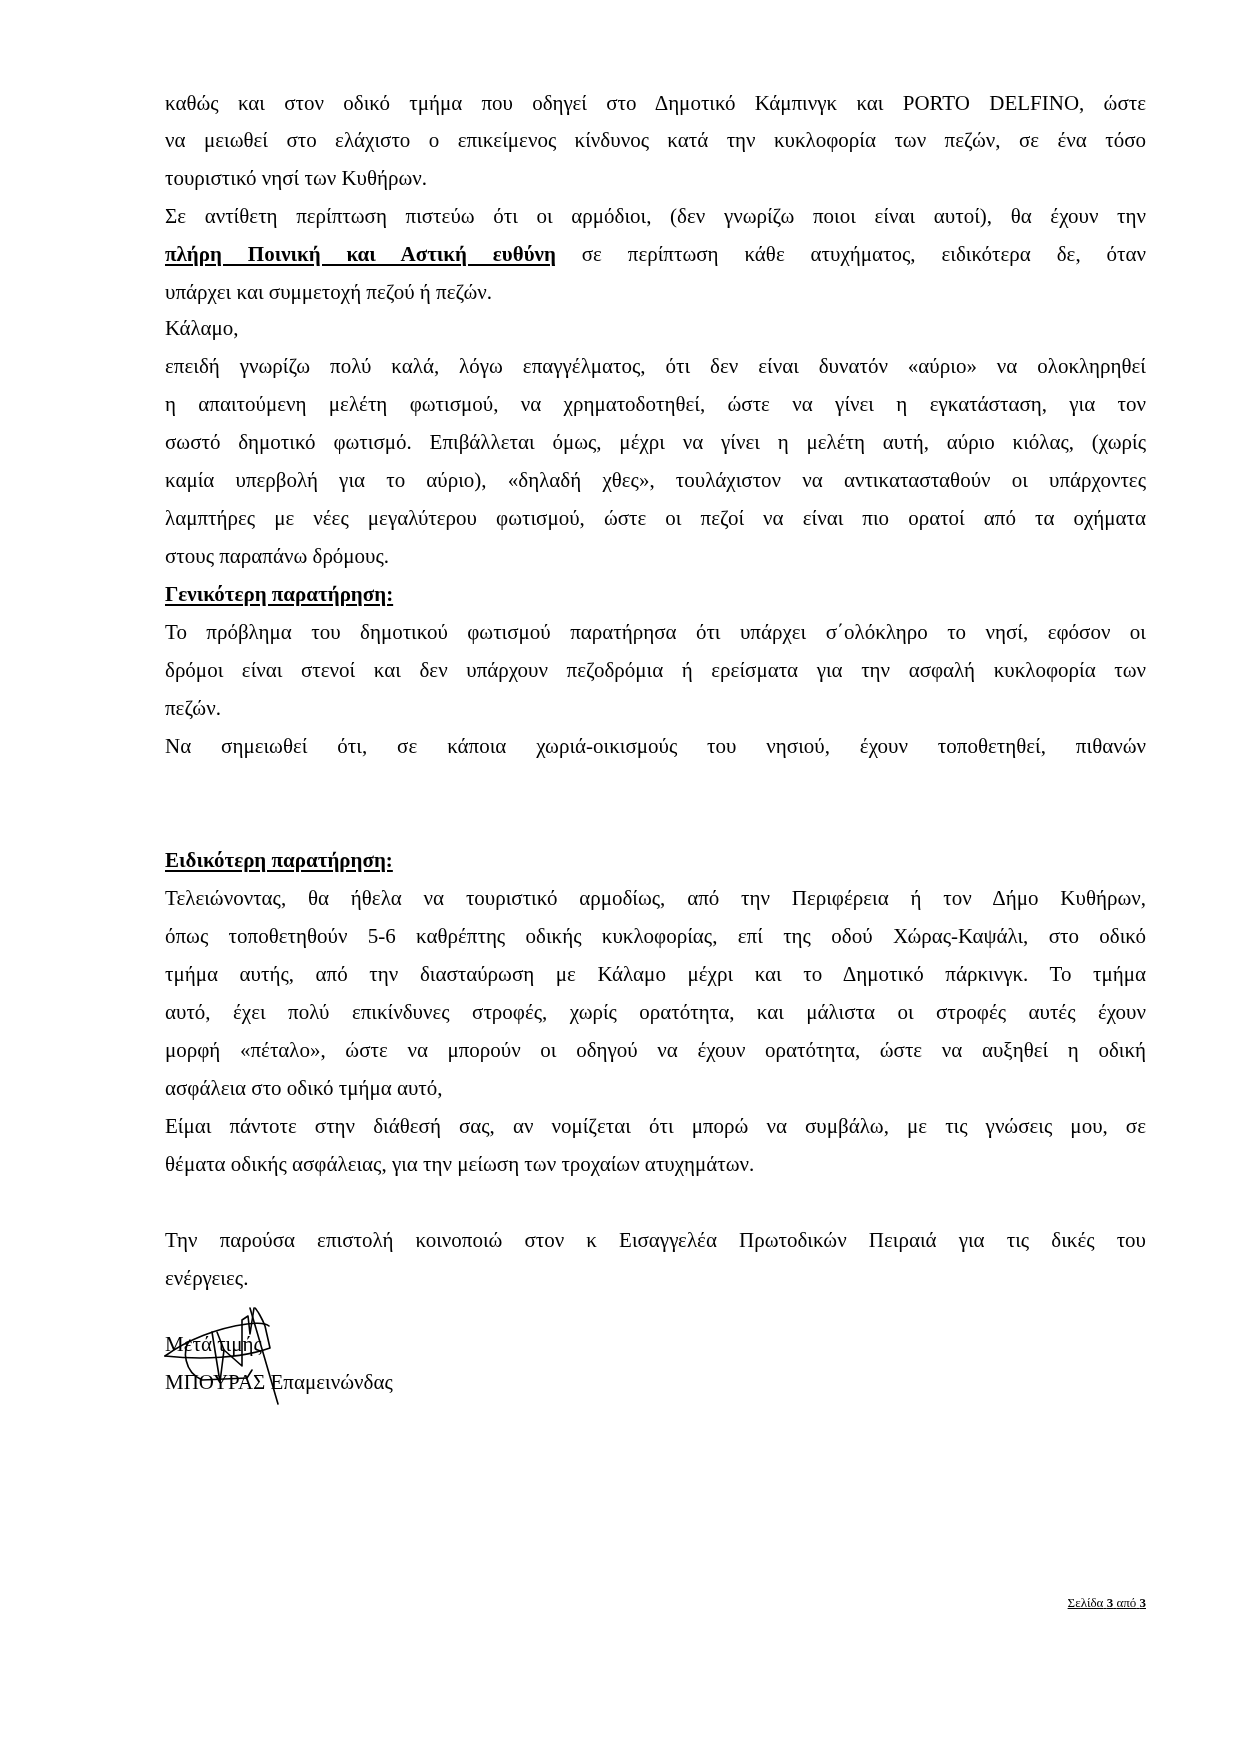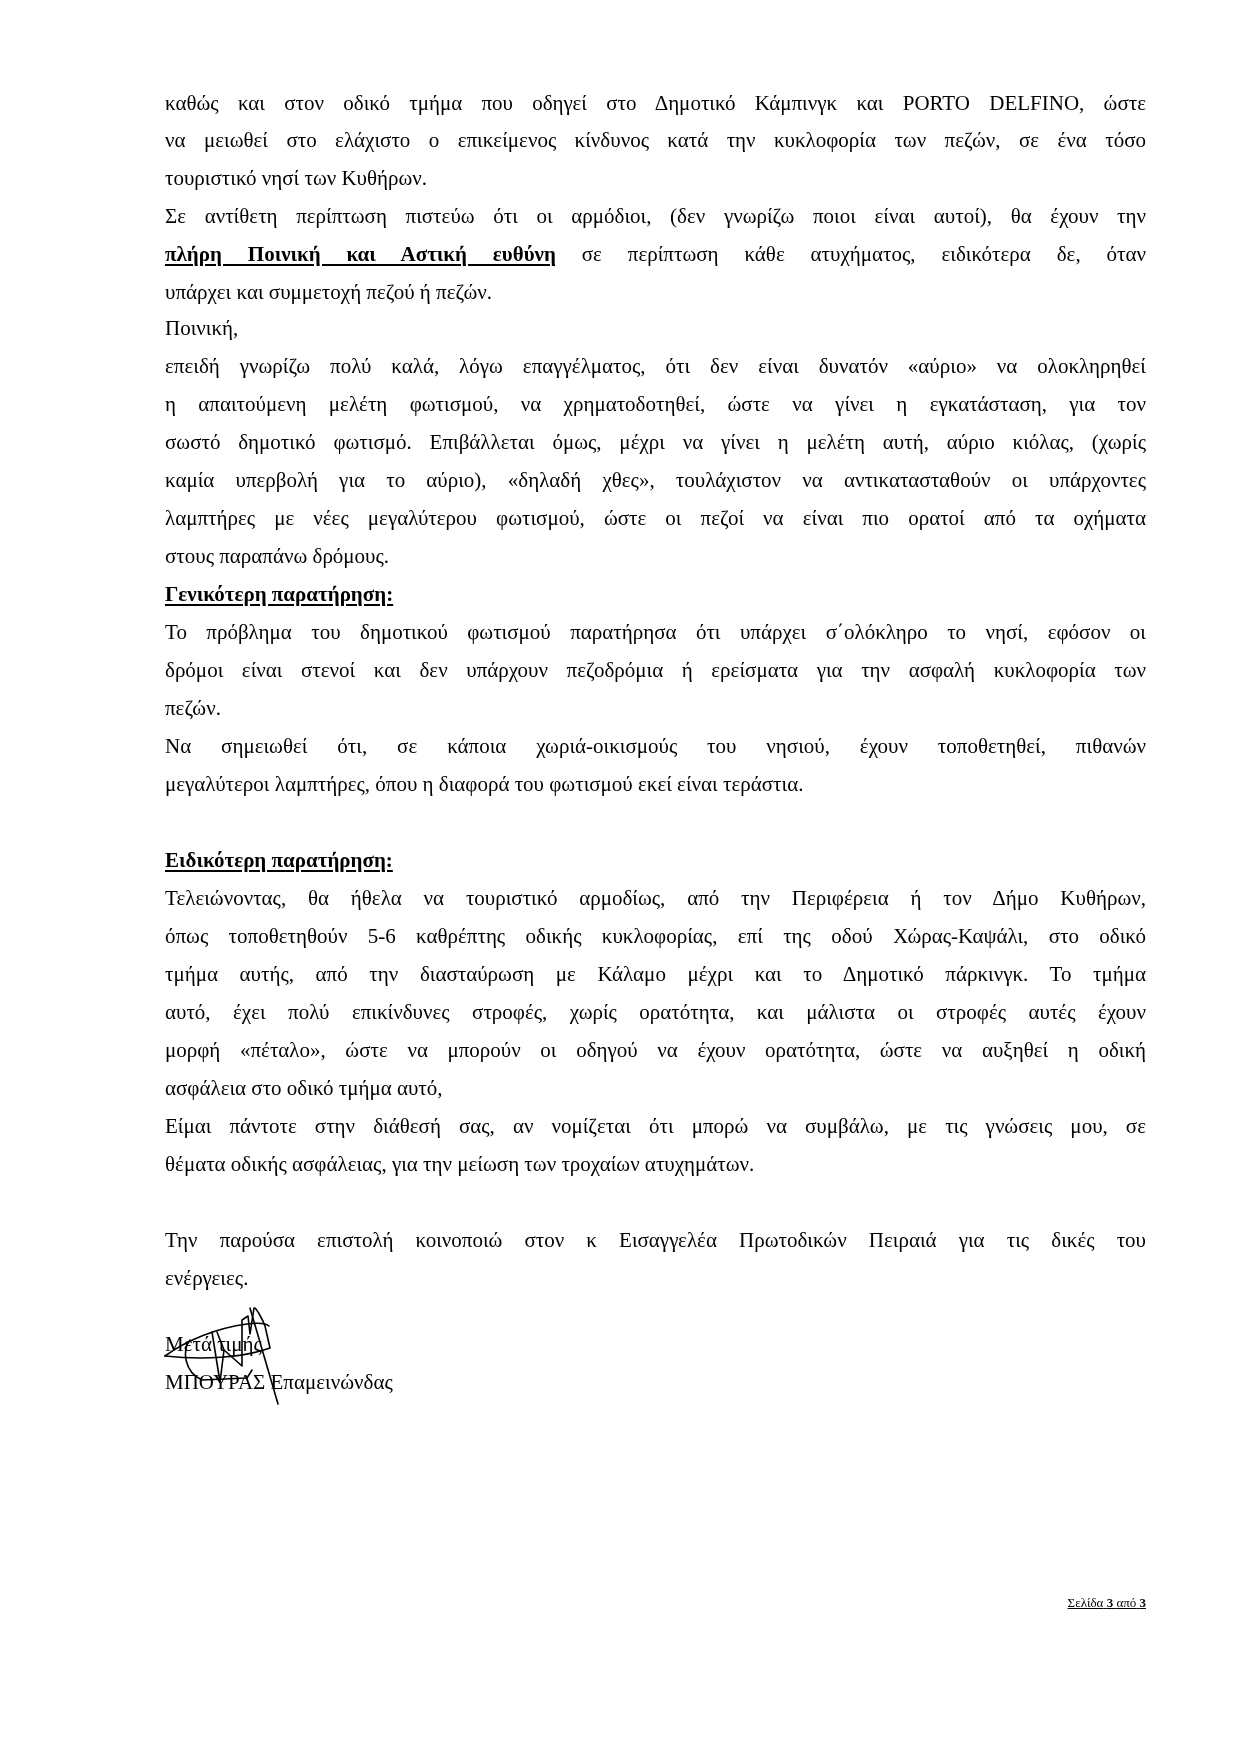--- a/index.html
+++ b/index.html
@@ -20,35 +20,34 @@
 <div class="page">
 
   <div class="line just" style="top:89px">καθώς και στον οδικό τμήμα που οδηγεί στο Δημοτικό Κάμπινγκ και PORTO DELFINO, ώστε</div>
   <div class="line just" style="top:126px">να μειωθεί στο ελάχιστο ο επικείμενος κίνδυνος κατά την κυκλοφορία των πεζών, σε ένα τόσο</div>
   <div class="line" style="top:164px">τουριστικό νησί των Κυθήρων.</div>
 
   <div class="line just" style="top:202px">Σε αντίθετη περίπτωση πιστεύω ότι οι αρμόδιοι, (δεν γνωρίζω ποιοι είναι αυτοί), θα έχουν την</div>
   <div class="line just" style="top:240px"><span class="bold-u">πλήρη Ποινική και Αστική ευθύνη</span><span> σε περίπτωση κάθε ατυχήματος, ειδικότερα δε, όταν</span></div>
   <div class="line" style="top:278px">υπάρχει και συμμετοχή πεζού ή πεζών.</div>
 
-  <div class="line" style="top:314px">Ποινική,</div>
+  <div class="line" style="top:314px">Κάλαμο,</div>
 
   <div class="line just" style="top:352px">επειδή γνωρίζω πολύ καλά, λόγω επαγγέλματος, ότι δεν είναι δυνατόν «αύριο» να ολοκληρηθεί</div>
   <div class="line just" style="top:390px">η απαιτούμενη μελέτη φωτισμού, να χρηματοδοτηθεί, ώστε να γίνει η εγκατάσταση, για τον</div>
   <div class="line just" style="top:428px">σωστό δημοτικό φωτισμό. Επιβάλλεται όμως, μέχρι να γίνει η μελέτη αυτή, αύριο κιόλας, (χωρίς</div>
   <div class="line just" style="top:466px">καμία υπερβολή για το αύριο), «δηλαδή χθες», τουλάχιστον να αντικατασταθούν οι υπάρχοντες</div>
   <div class="line just" style="top:504px">λαμπτήρες με νέες μεγαλύτερου φωτισμού, ώστε οι πεζοί να είναι πιο ορατοί από τα οχήματα</div>
   <div class="line" style="top:542px">στους παραπάνω δρόμους.</div>
 
   <div class="line" style="top:580px"><span class="bold-u">Γενικότερη παρατήρηση:</span></div>
   <div class="line just" style="top:618px">Το πρόβλημα του δημοτικού φωτισμού παρατήρησα ότι υπάρχει σ΄ολόκληρο το νησί, εφόσον οι</div>
   <div class="line just" style="top:656px">δρόμοι είναι στενοί και δεν υπάρχουν πεζοδρόμια ή ερείσματα για την ασφαλή κυκλοφορία των</div>
   <div class="line" style="top:694px">πεζών.</div>
   <div class="line just" style="top:732px">Να σημειωθεί ότι, σε κάποια χωριά-οικισμούς του νησιού, έχουν τοποθετηθεί, πιθανών</div>
-  <div class="line" style="top:770px">μεγαλύτεροι λαμπτήρες, όπου η διαφορά του φωτισμού εκεί είναι τεράστια.</div>
 
   <div class="line" style="top:846px"><span class="bold-u">Ειδικότερη παρατήρηση:</span></div>
   <div class="line just" style="top:884px">Τελειώνοντας, θα ήθελα να τουριστικό αρμοδίως, από την Περιφέρεια ή τον Δήμο Κυθήρων,</div>
   <div class="line just" style="top:922px">όπως τοποθετηθούν 5-6 καθρέπτης οδικής κυκλοφορίας, επί της οδού Χώρας-Καψάλι, στο οδικό</div>
   <div class="line just" style="top:960px">τμήμα αυτής, από την διασταύρωση με Κάλαμο μέχρι και το Δημοτικό πάρκινγκ. Το τμήμα</div>
   <div class="line just" style="top:998px">αυτό, έχει πολύ επικίνδυνες στροφές, χωρίς ορατότητα, και μάλιστα οι στροφές αυτές έχουν</div>
   <div class="line just" style="top:1036px">μορφή «πέταλο», ώστε να μπορούν οι οδηγού να έχουν ορατότητα, ώστε να αυξηθεί η οδική</div>
   <div class="line" style="top:1074px">ασφάλεια στο οδικό τμήμα αυτό,</div>
   <div class="line just" style="top:1112px">Είμαι πάντοτε στην διάθεσή σας, αν νομίζεται ότι μπορώ να συμβάλω, με τις γνώσεις μου, σε</div>
   <div class="line" style="top:1150px">θέματα οδικής ασφάλειας, για την μείωση των τροχαίων ατυχημάτων.</div>

